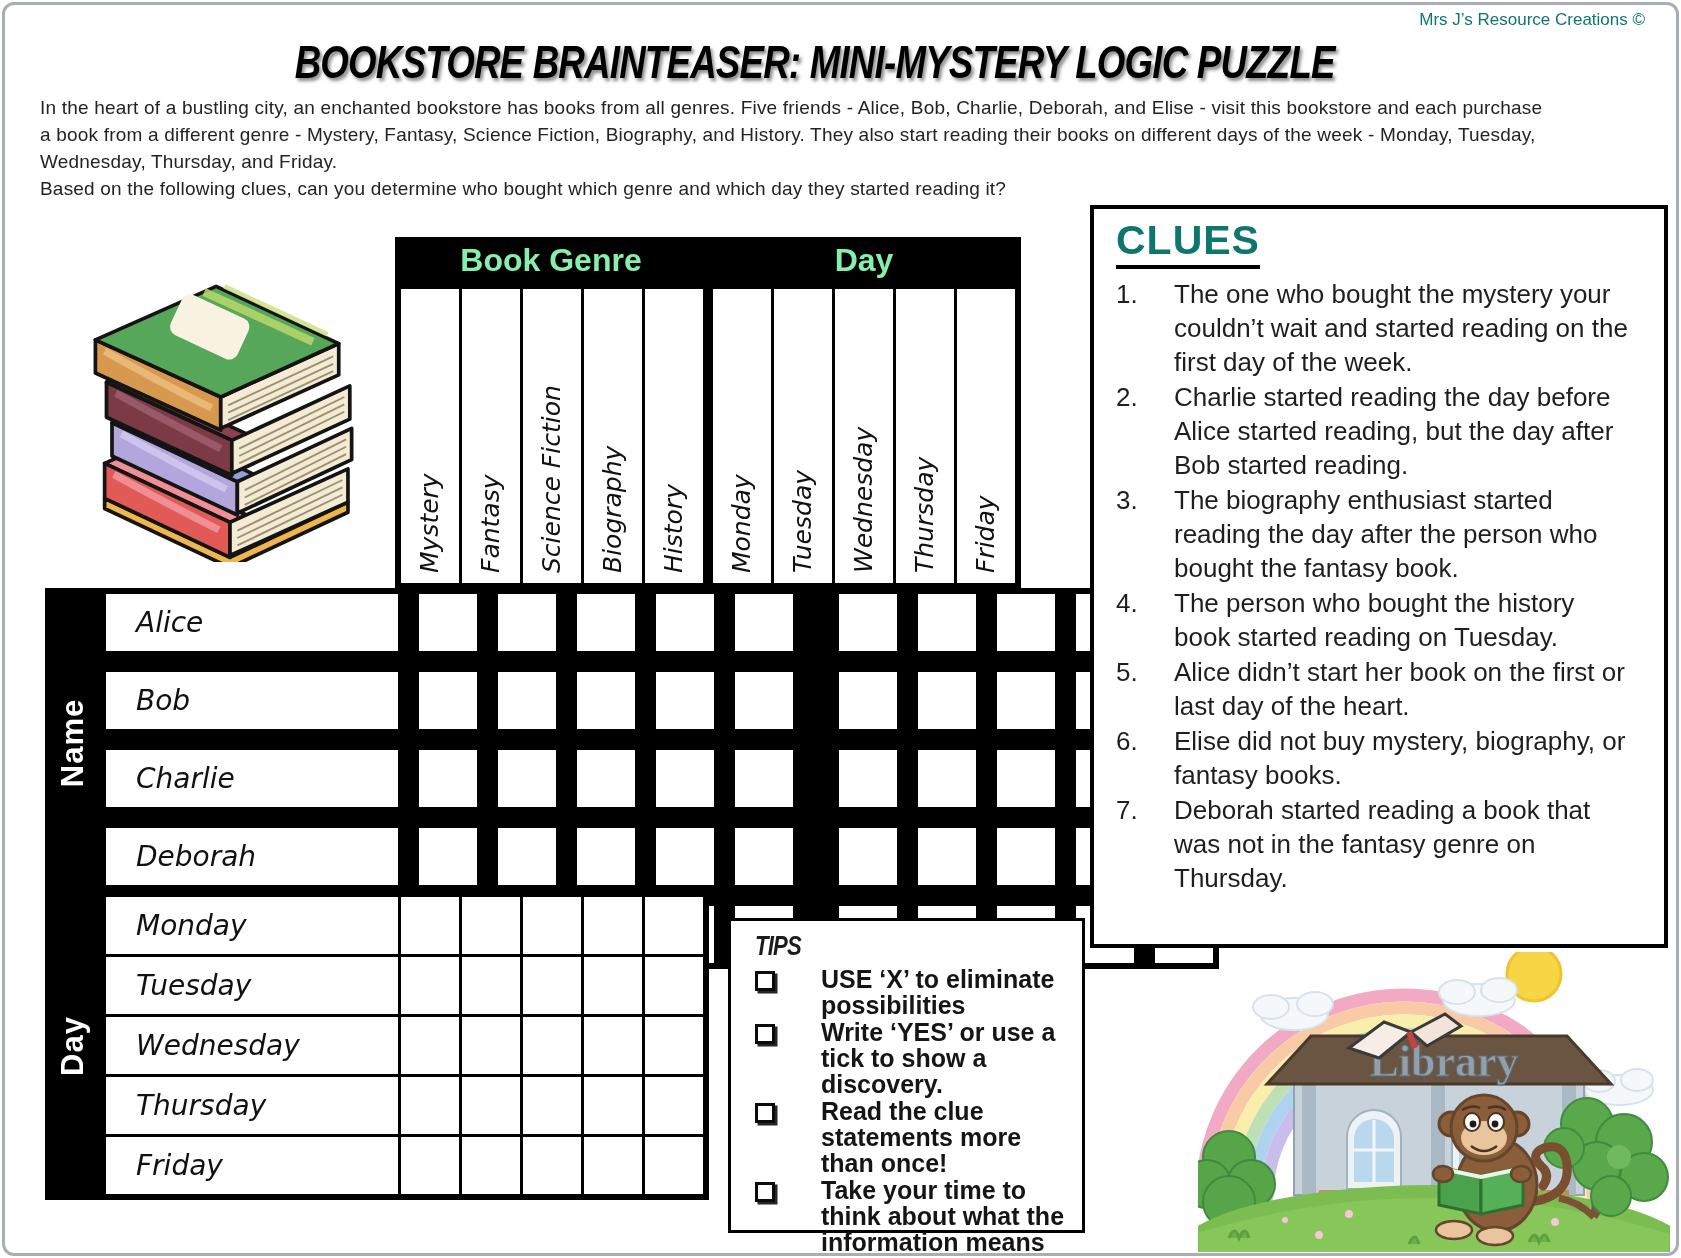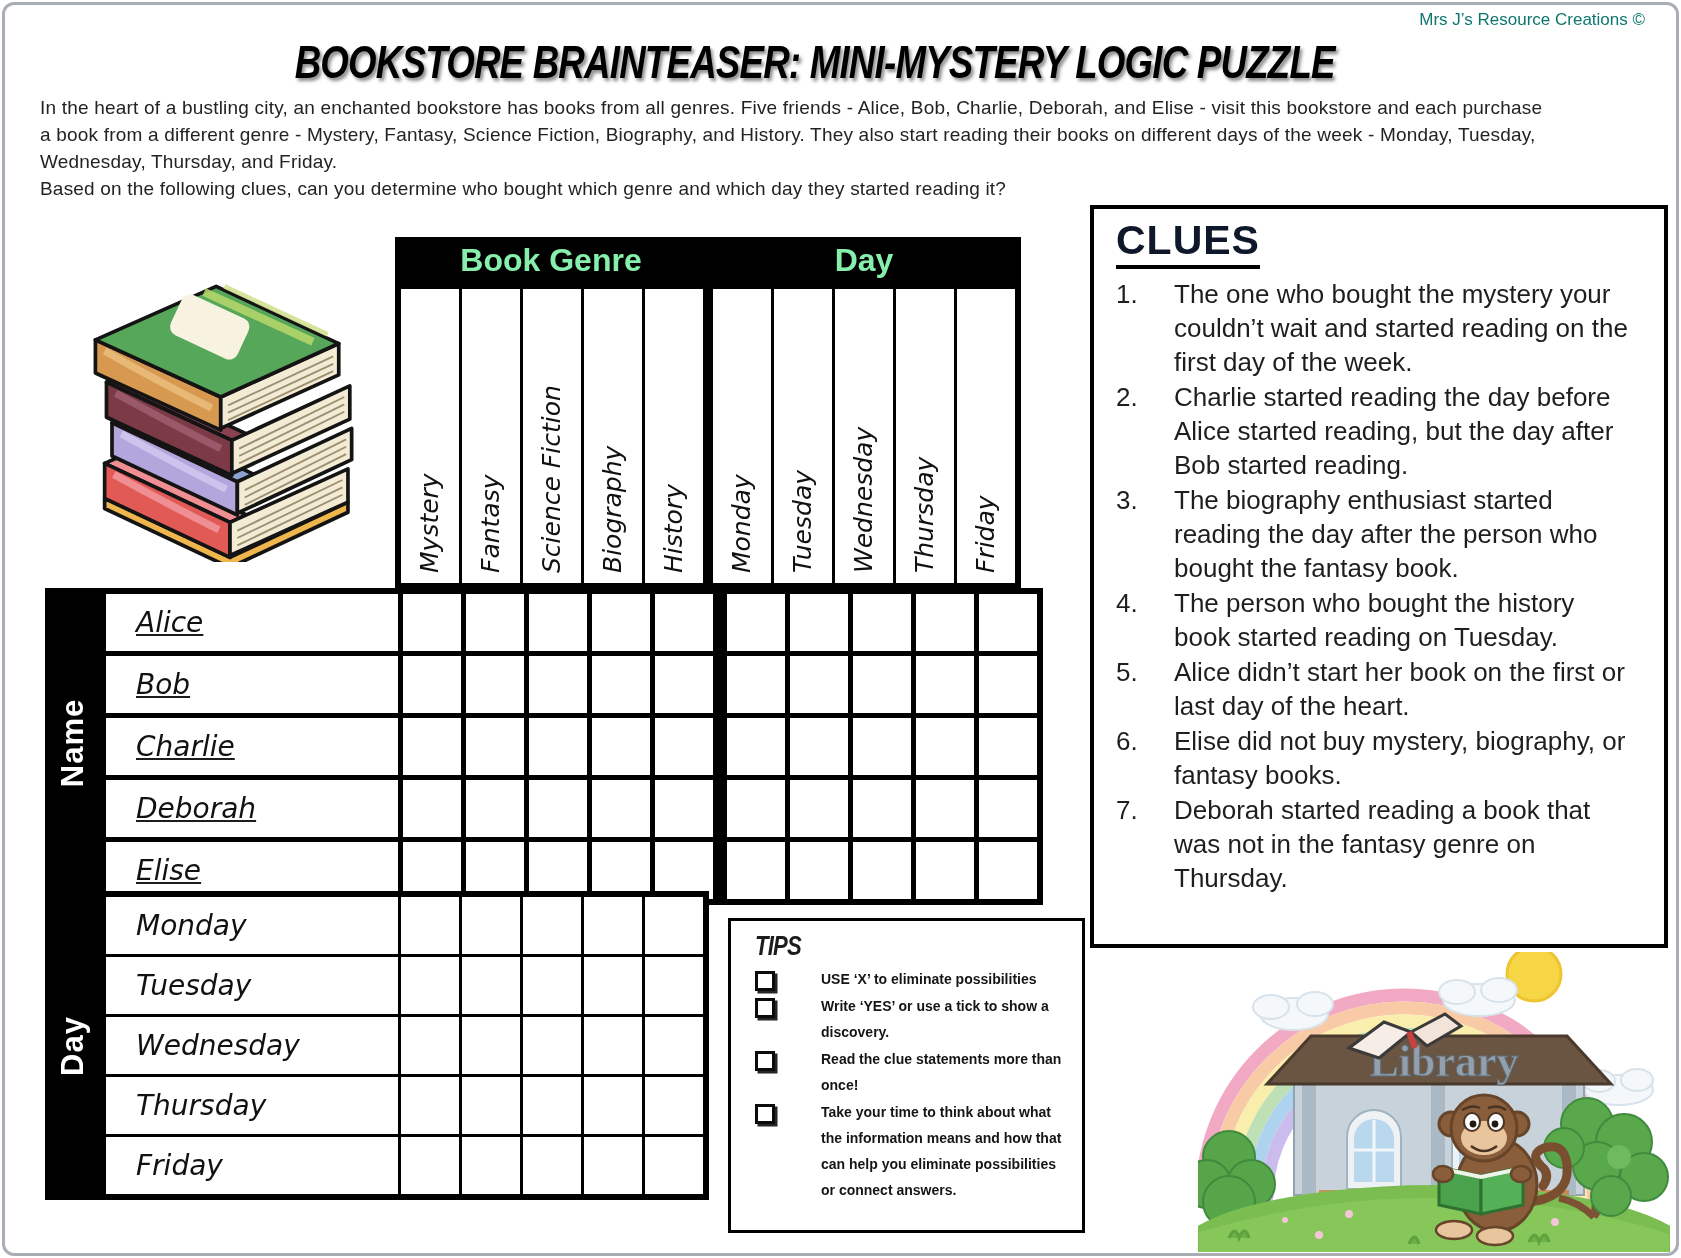--- a/index.html
+++ b/index.html
@@ -30,21 +30,21 @@
                 gap:3px;background:#000;border:6px solid #000;box-sizing:border-box;}
   #genre-labels{left:395px;}
   #day-labels{left:707px;}
   .collabel-cell{background:#fff;position:relative;overflow:visible;}
   .vlabel{position:absolute;bottom:10px;left:calc(50% + 13px);transform-origin:0 100%;
           transform:rotate(-90deg);white-space:nowrap;line-height:26px;
           font-family:"DejaVu Sans",sans-serif;font-style:oblique;font-size:25px;color:#111;}
 
   #names-grid{position:absolute;left:100px;top:588px;
               display:grid;grid-template-columns:292px repeat(5,58px) 4px repeat(5,58px);
-              grid-auto-rows:57px;gap:5px;background:#000;border:6px solid #000;box-sizing:content-box;text-decoration:underline;}
+              grid-auto-rows:57px;gap:21px;background:#000;border:6px solid #000;box-sizing:content-box;}
   #days-grid{position:absolute;left:100px;top:891px;
              display:grid;grid-template-columns:292px repeat(5,58px);
              grid-auto-rows:57px;gap:3px;background:#000;border:6px solid #000;}
   .rowlabel{background:#fff;display:flex;align-items:center;padding-left:30px;
             font-family:"DejaVu Sans",sans-serif;font-style:oblique;font-size:28px;color:#111;}
   .cell{background:#fff;}
   .vdiv{background:#000;}
 
   .group-band{position:absolute;left:45px;top:588px;width:55px;height:612px;background:#000;}
   .band-seg{position:absolute;left:0;width:55px;}
@@ -54,26 +54,26 @@
               color:#fff;font-weight:bold;font-size:31px;letter-spacing:1px;white-space:nowrap;}
 
   
   .tips-box{position:absolute;left:728px;top:918px;width:357px;height:315px;background:#fff;
             border:3px solid #000;box-sizing:border-box;padding:10px 14px 20px 24px;}
   .tips-heading{display:inline-block;font-weight:bold;font-style:italic;font-size:27px;
                 transform:scaleX(.82);transform-origin:left;letter-spacing:-1px;margin-bottom:4px;}
   .tip-row{display:grid;grid-template-columns:22px 1fr;column-gap:44px;margin-bottom:1px;}
   .checkbox{width:14px;height:14px;border:3px solid #0b0b0b;background:#fff;
             box-shadow:2.5px 2.5px 0 rgba(0,0,0,.85);margin-top:5px;}
-  .tip-text{font-weight:bold;font-size:14px;line-height:26px;color:#151515;width:252px;}
+  .tip-text{font-weight:bold;font-size:25px;line-height:26px;color:#151515;width:252px;}
 
   
   .clues-box{position:absolute;left:1090px;top:205px;width:578px;height:743px;background:#fff;
              border:4px solid #000;box-sizing:border-box;padding:8px 20px 0 22px;}
-  .clues-heading{display:inline-block;font-weight:bold;font-size:41px;letter-spacing:1px;color:#0f172a;
+  .clues-heading{display:inline-block;font-weight:bold;font-size:41px;letter-spacing:1px;color:#0f766e;
                  border-bottom:4px solid #000;padding-bottom:1px;margin-bottom:8px;}
   .clue-row{display:grid;grid-template-columns:58px 1fr;margin-bottom:1px;}
   .clue-num,.clue-text{font-size:26px;line-height:34px;color:#1e1e1e;}
   .clue-text{width:455px;}
 
   
   .books-illustration{position:absolute;left:52px;top:244px;width:332px;height:318px;}
   .library-illustration{position:absolute;left:1198px;top:952px;width:472px;height:300px;}
   svg{display:block;width:100%;height:100%;}
 </style>

